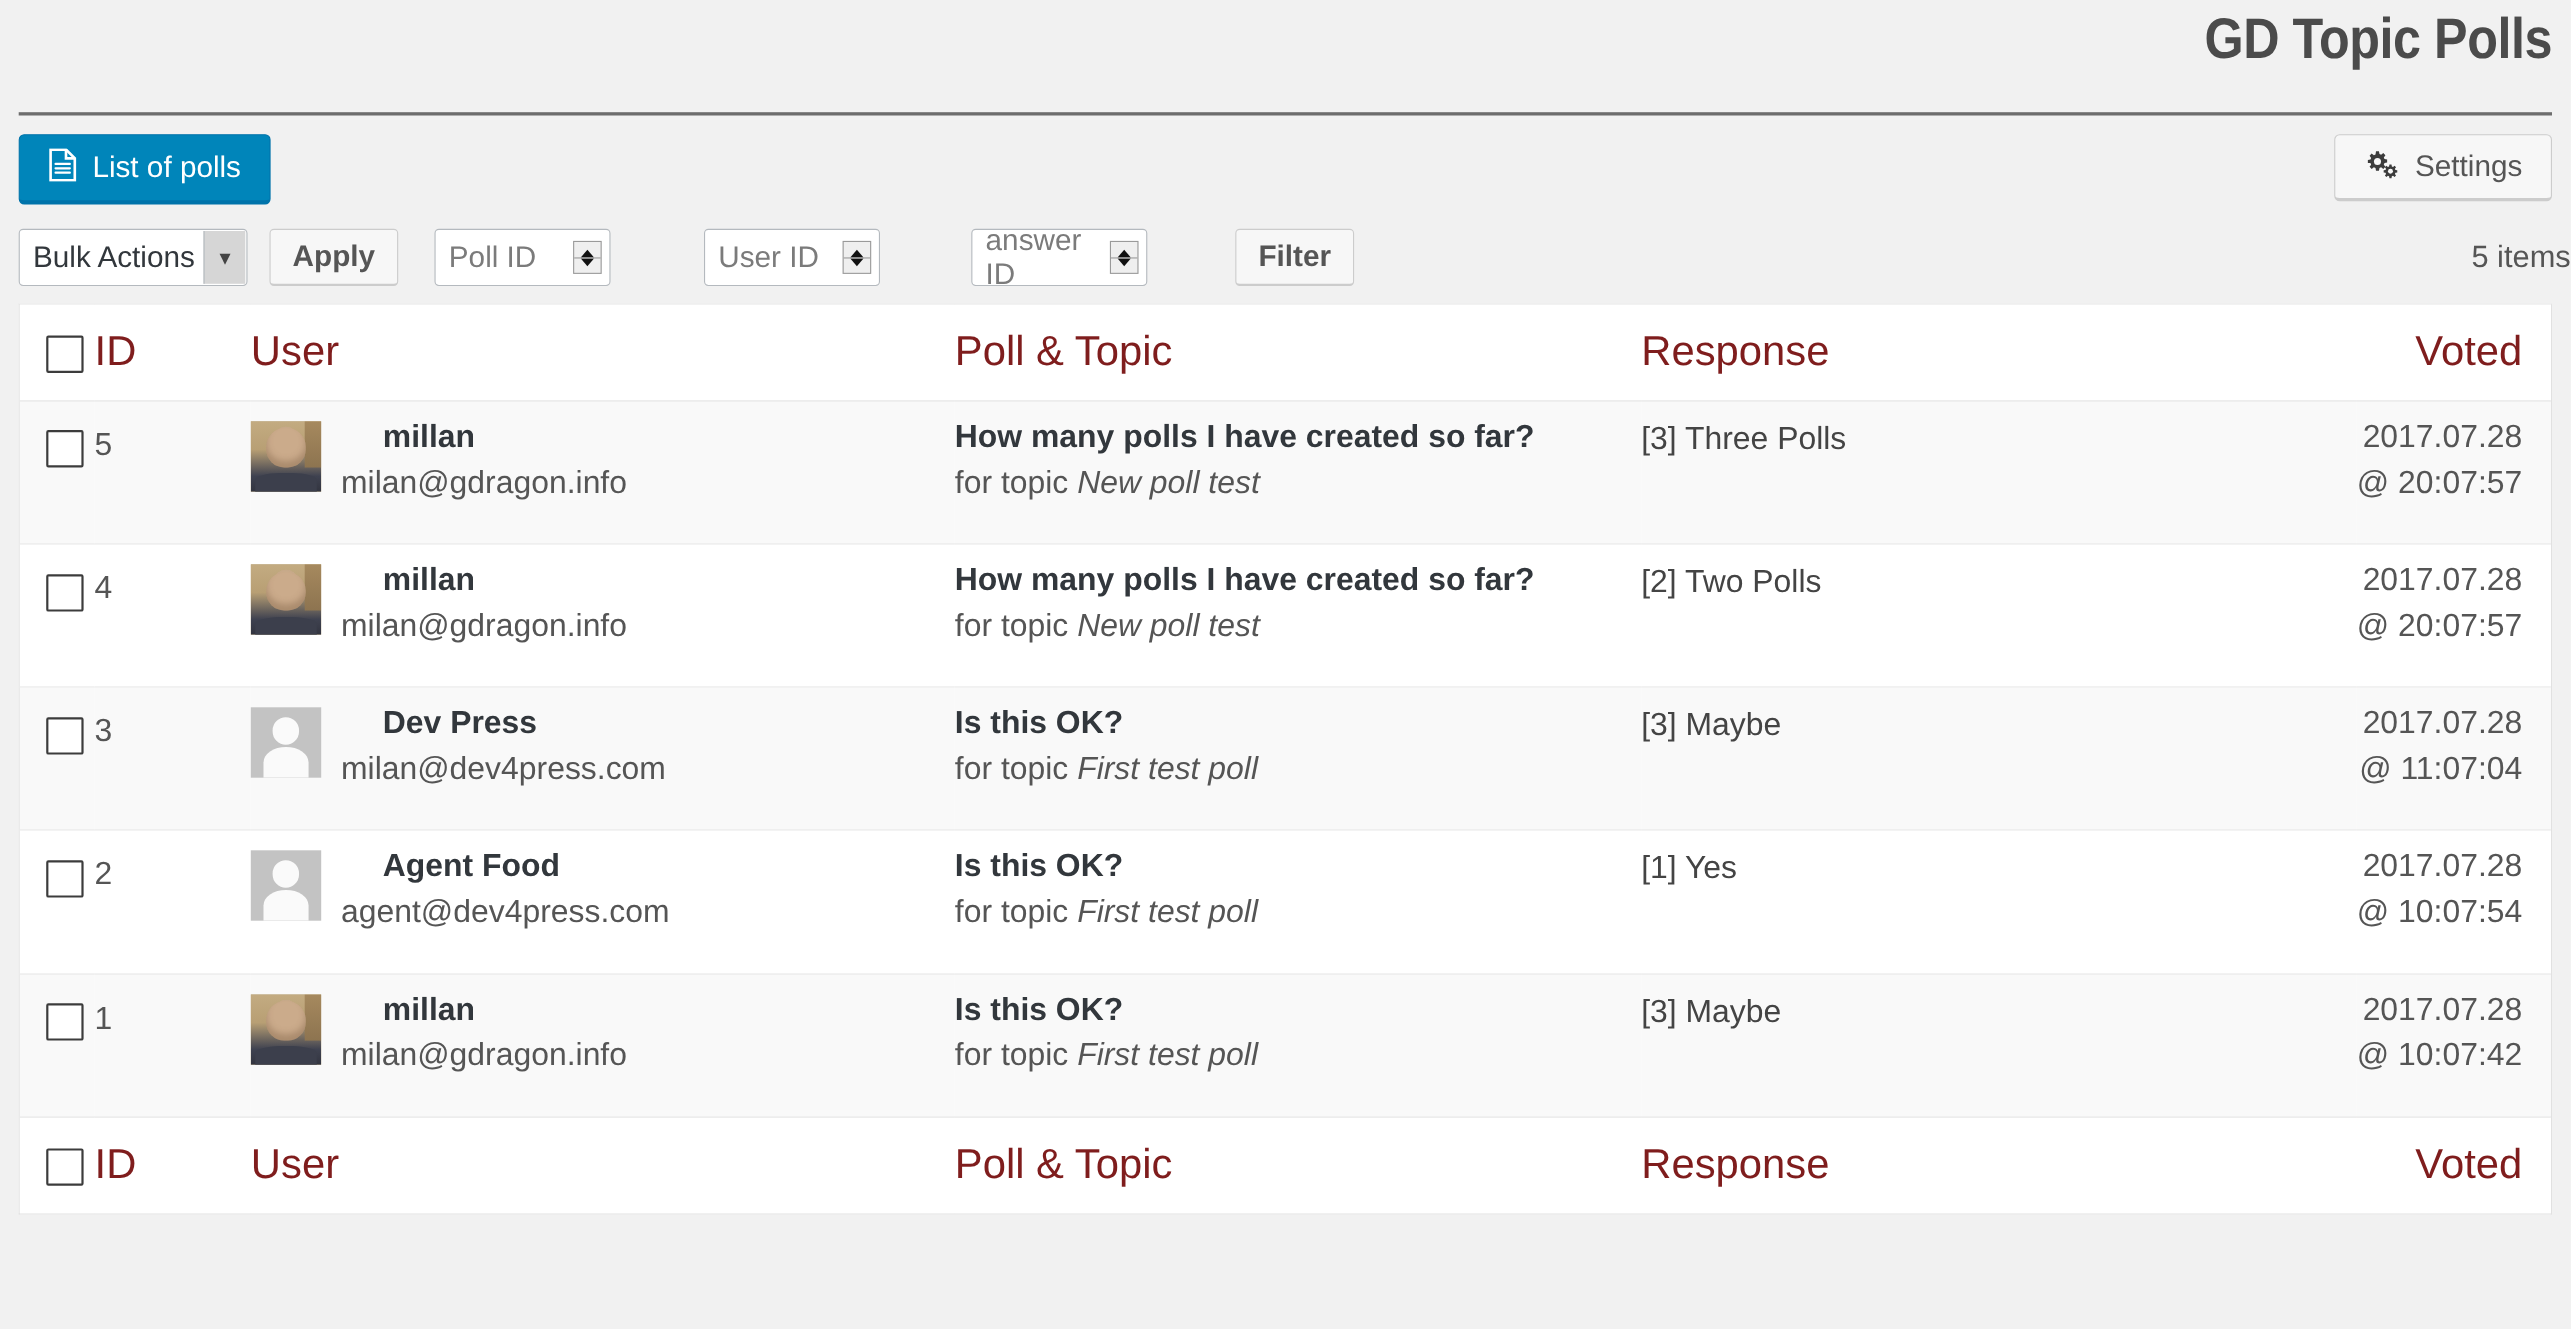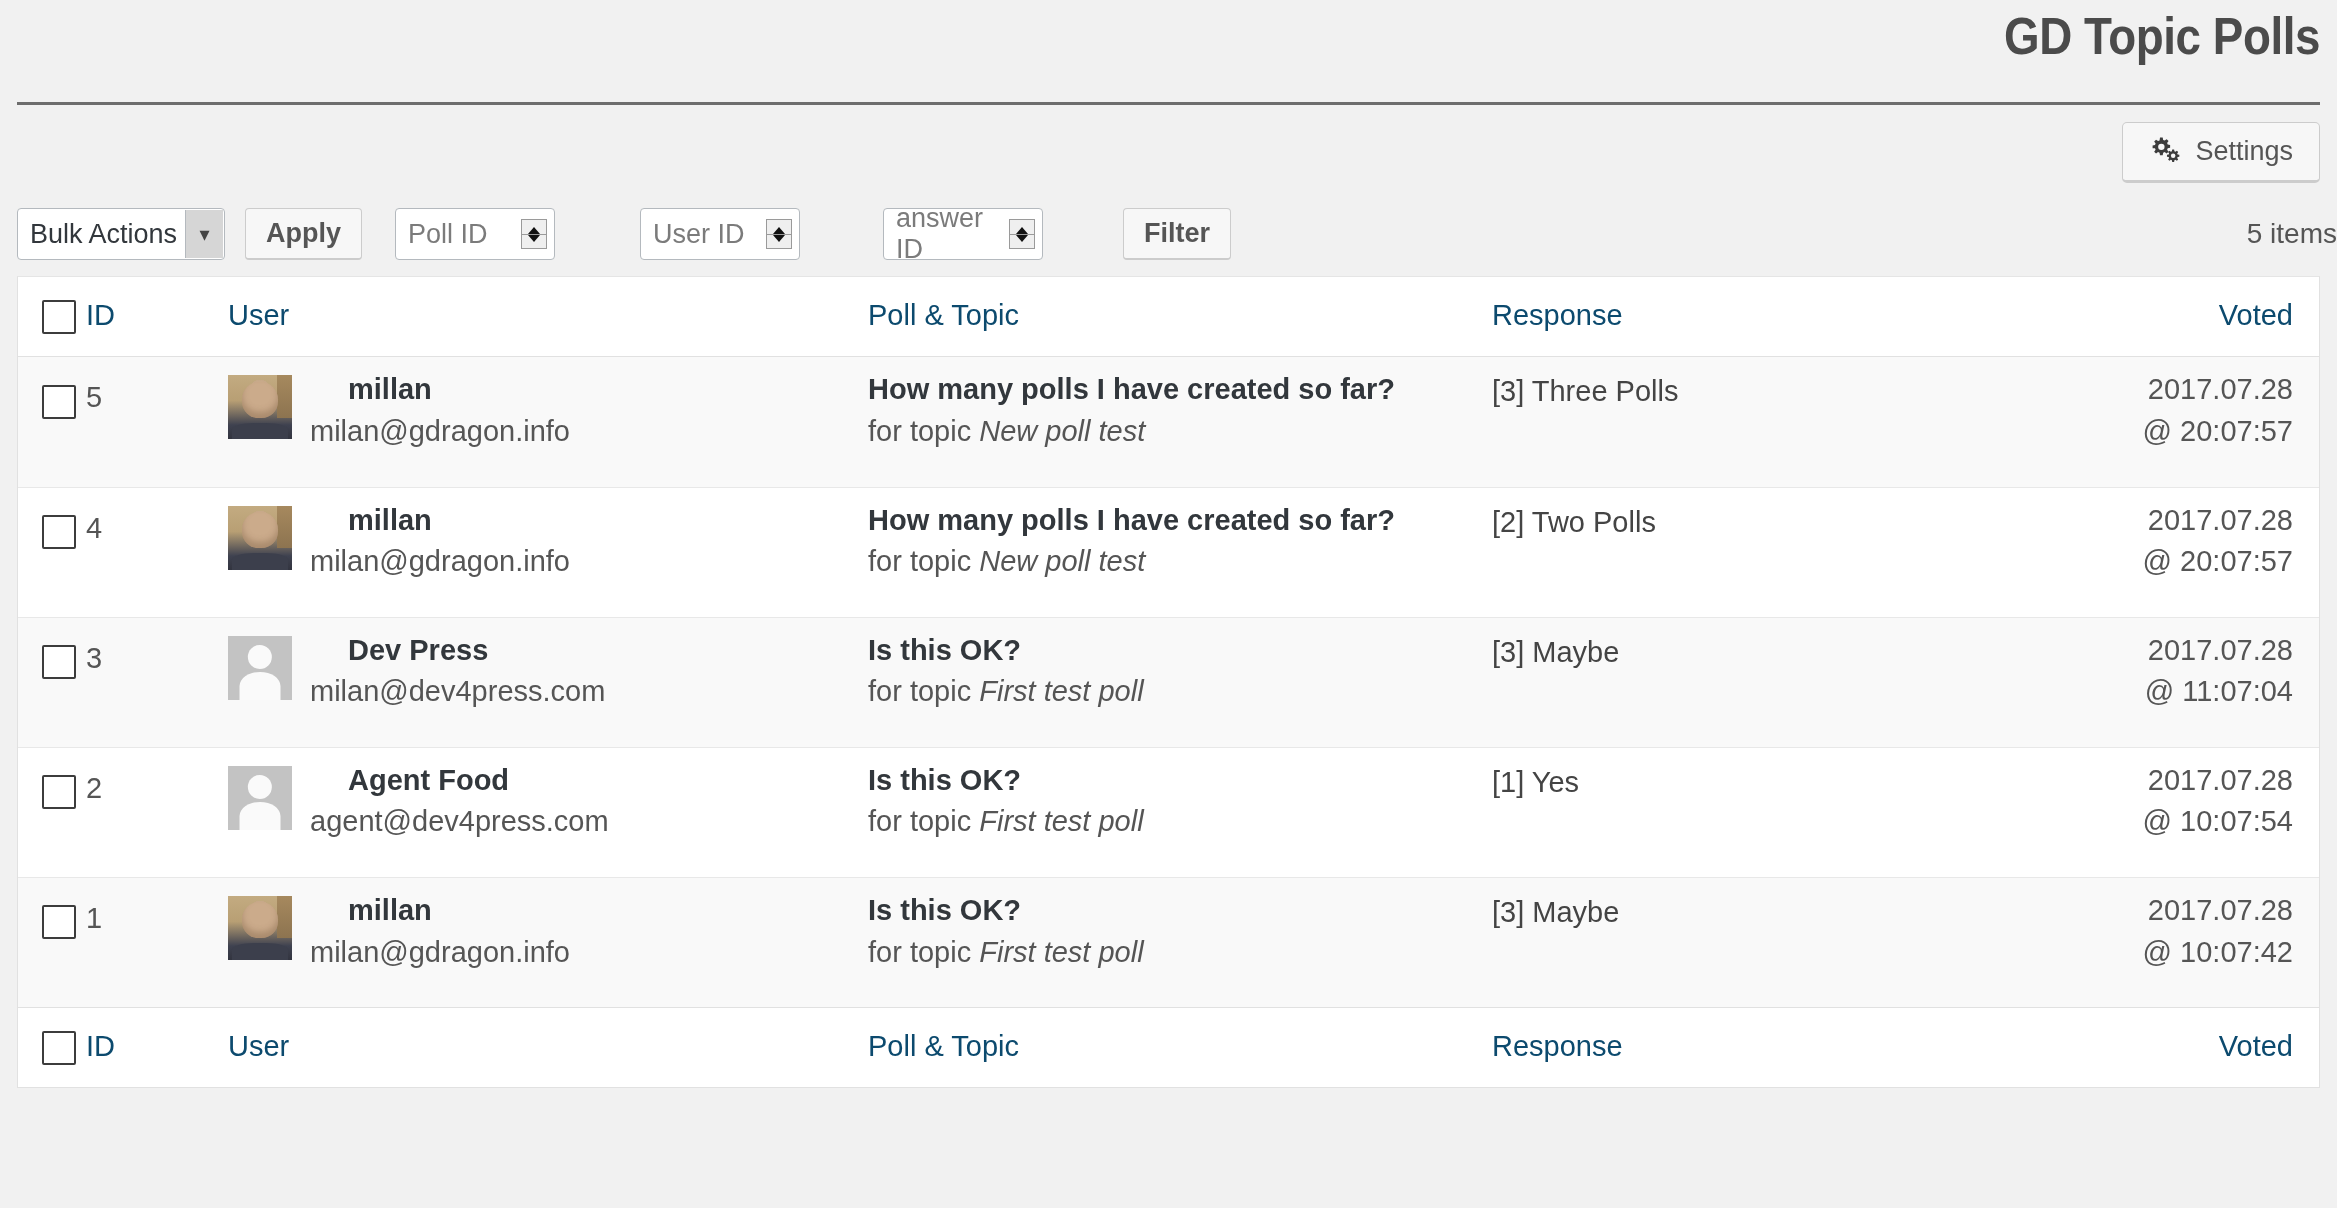--- a/index.html
+++ b/index.html
@@ -180,23 +180,23 @@
   col.c-cb    { width: 68px; }
   col.c-id    { width: 142px; }
   col.c-user  { width: 640px; }
   col.c-poll  { width: 624px; }
   col.c-resp  { width: 650px; }
   col.c-voted { width: 177px; }
 
   thead th, tfoot th {
     background: #fff;
     padding: 22px 0 22px 0;
-    font-size: 29px;
+    font-size: 38px;
     font-weight: 400;
-    color: #0c4a6e;
+    color: #7f1d1d;
     border-bottom: 1px solid #e1e1e1;
   }
   tfoot th { border-bottom: none; border-top: 1px solid #e1e1e1; }
   thead th.cb, tfoot th.cb { padding-left: 24px; }
 
   .chk {
     display: inline-block;
     width: 34px; height: 34px;
     border: 2px solid #3c3c3c;
     background: #fff;
@@ -289,20 +289,30 @@
 <body>
 
 <div class="page">
 
   <div class="topbar">
     <div class="brand">GD Topic Polls</div>
     <div class="hrule"></div>
   </div>
 
   <div class="actionsrow">
+    <button class="btn-primary">
+      <span>
+        <svg width="26" height="30" viewBox="0 0 26 30" aria-hidden="true">
+          <path d="M2 1h14l8 8v20H2z" fill="none" stroke="#fff" stroke-width="2.4"></path>
+          <path d="M16 1v8h8" fill="none" stroke="#fff" stroke-width="2.4"></path>
+          <path d="M6.5 14h13M6.5 18h13M6.5 22h13" stroke="#fff" stroke-width="2" stroke-linecap="round"></path>
+        </svg>
+      </span>
+      <span>List of polls</span>
+    </button>
 
     <button class="btn-secondary">
       <span>
         <svg width="32" height="28" viewBox="0 0 32 28" aria-hidden="true">
           <g fill="#3c3c3c">
             <path d="M11 2.6l2.7.0.45 2.4 1.5.62 2-1.45 1.9 1.9-1.45 2 .62 1.5 2.4.45v2.7l-2.4.45-.62 1.5 1.45 2-1.9 1.9-2-1.45-1.5.62-.45 2.4H11l-.45-2.4-1.5-.62-2 1.45-1.9-1.9 1.45-2-.62-1.5L3.6 13.2v-2.7l2.4-.45.62-1.5-1.45-2 1.9-1.9 2 1.45 1.5-.62z"></path>
             <circle cx="12.35" cy="11.85" r="3.2" fill="#f7f7f7"></circle>
             <path d="M23.2 14.6l1.9.0.32 1.7 1.05.44 1.4-1.02 1.34 1.34-1.02 1.4.44 1.05 1.7.32v1.9l-1.7.32-.44 1.05 1.02 1.4-1.34 1.34-1.4-1.02-1.05.44-.32 1.7h-1.9l-.32-1.7-1.05-.44-1.4 1.02-1.34-1.34 1.02-1.4-.44-1.05-1.7-.32v-1.9l1.7-.32.44-1.05-1.02-1.4 1.34-1.34 1.4 1.02 1.05-.44z"></path>
             <circle cx="24.15" cy="20.75" r="2.25" fill="#f7f7f7"></circle>
           </g>

